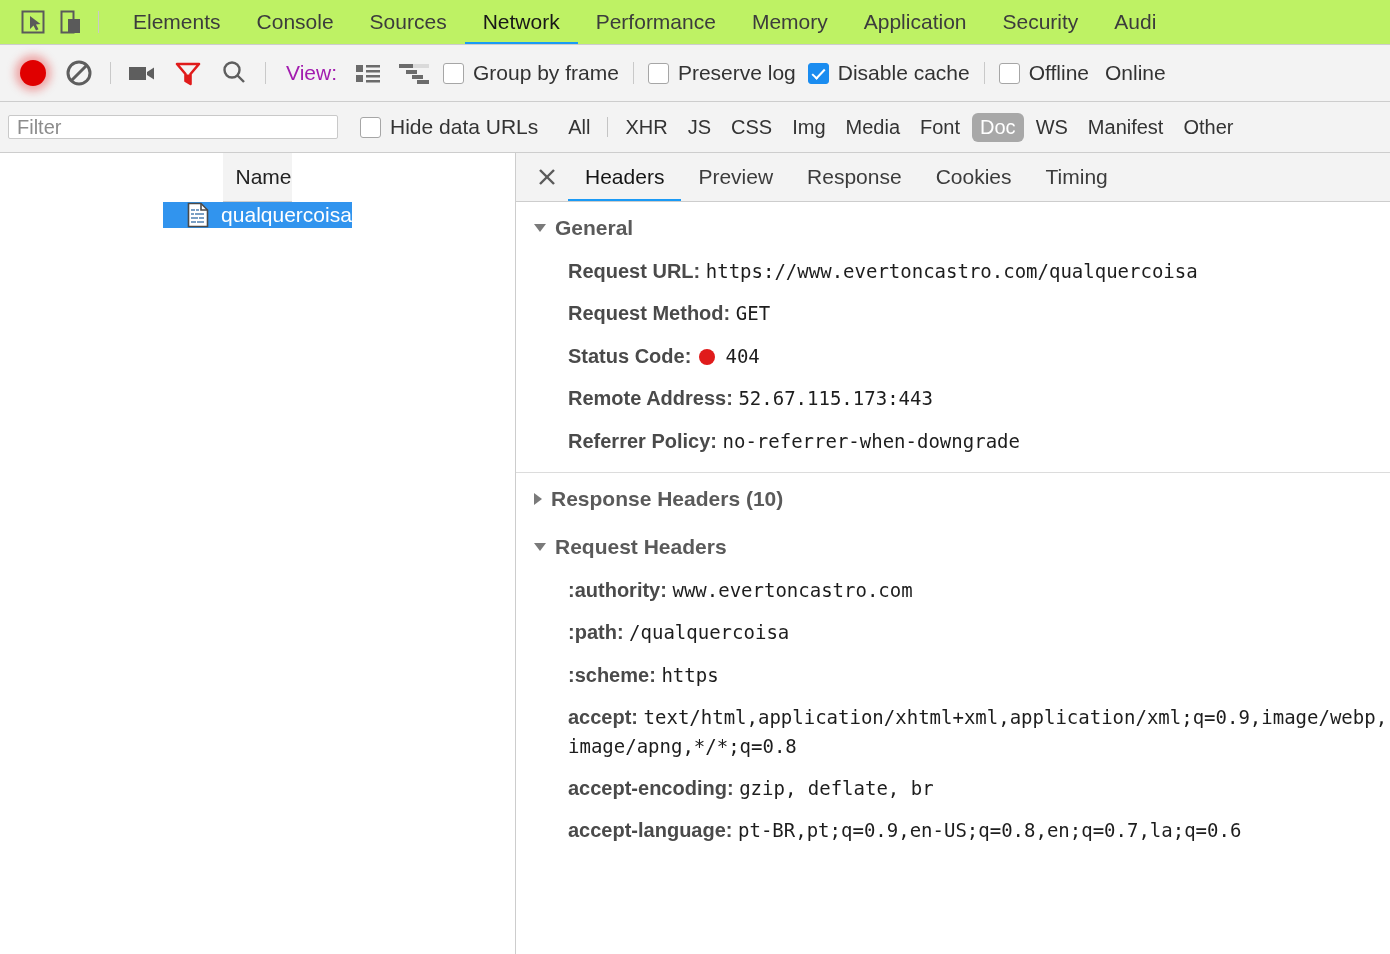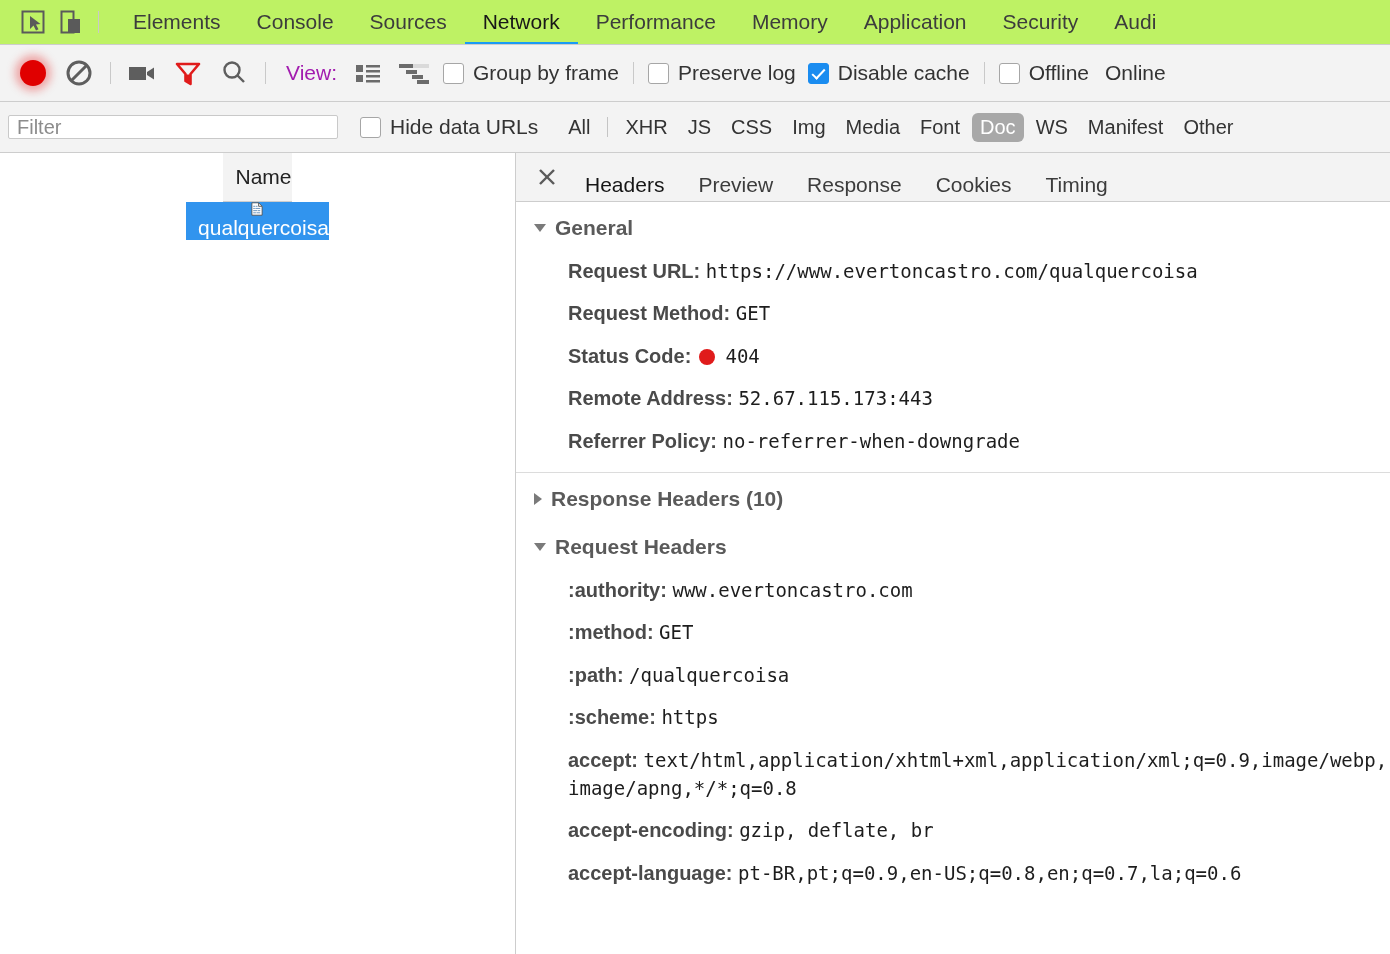--- a/index.html
+++ b/index.html
@@ -220,26 +220,25 @@
     min-height: 48px;
     background: #f3f3f3;
     border-bottom: 1px solid #cdcdcd;
     display: flex;
     align-items: center;
     padding-left: 12px;
     font-size: 21px;
     color: #222;
   }
   .req-row {
-    height: 38px;
-    display: flex;
-    align-items: center;
-    padding-left: 0;
-    cursor: pointer;
-    flex-direction: column;
+    height: 26px;
+    display: flex;
+    align-items: center;
+    padding-left: 24px;
+    cursor: pointer;
   }
   .req-row.selected { background: #3194ee; }
   .req-name {
     font-size: 21px;
     color: #ffffff;
     margin-left: 12px;
     white-space: nowrap;
   }
 
   .right-panel {
@@ -270,21 +269,21 @@
   .subtab {
     display: flex;
     align-items: center;
     padding: 0 17px;
     font-size: 21px;
     color: #3c3c3c;
     cursor: pointer;
     border-bottom: 3px solid transparent;
     white-space: nowrap;
     position: relative;
-    top: 9px;
+    top: 1px;
   }
   .subtab.active {
     color: #151515;
     border-bottom-color: #1a9af5;
   }
 
   .headers-body {
     flex: 1;
     overflow: hidden;
     padding: 0 0 0 18px;
@@ -576,24 +575,20 @@
 
         <div class="section-title">
           <span class="tri down"></span>
           <span>Request Headers</span>
         </div>
         <div class="hrow nowrap">
           <span class="hkey">:authority:</span>
           <span class="hval">www.evertoncastro.com</span>
         </div>
         <div class="hrow nowrap">
-          <span class="hkey">:method:</span>
-          <span class="hval">GET</span>
-        </div>
-        <div class="hrow nowrap">
           <span class="hkey">:path:</span>
           <span class="hval">/qualquercoisa</span>
         </div>
         <div class="hrow nowrap">
           <span class="hkey">:scheme:</span>
           <span class="hval">https</span>
         </div>
         <div class="hrow">
           <span class="hkey">accept:</span>
           <span class="hval">text/html,application/xhtml+xml,application/xml;q=0.9,image/webp,image/apng,*/*;q=0.8</span>

